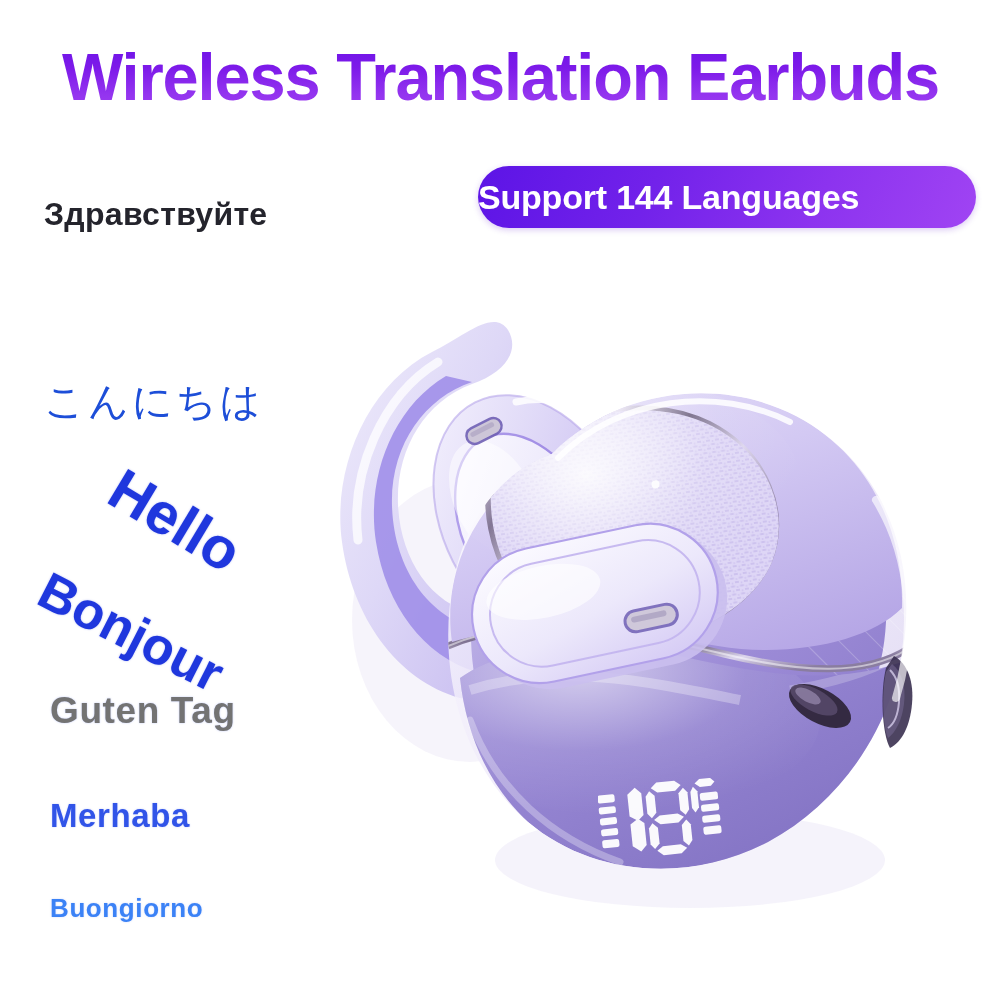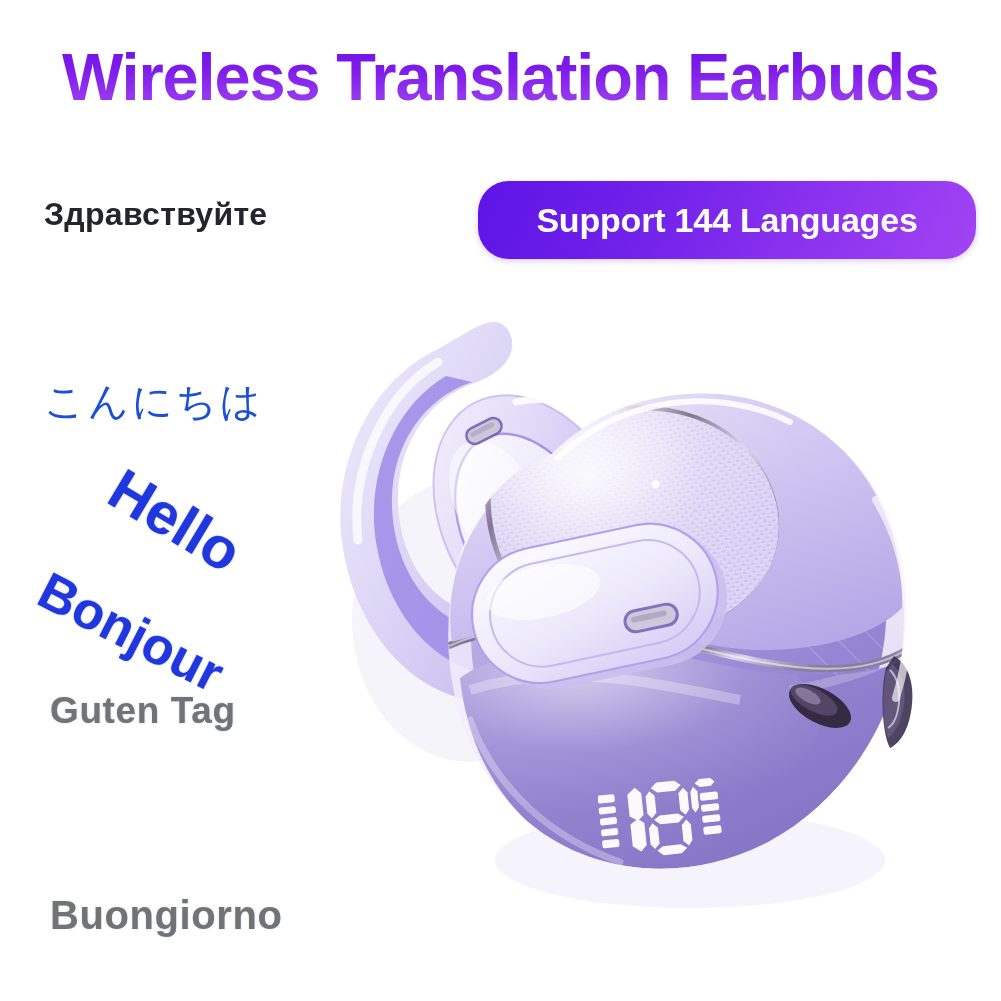--- a/index.html
+++ b/index.html
@@ -40,28 +40,26 @@
     transform: scaleX(0.97);
     transform-origin: center;
   }
 
   
   #support-badge {
     position: absolute;
     left: 478px;
     top: 166px;
     width: 498px;
-    height: 78px;
+    height: 62px;
     border-radius: 31px;
     background-image: linear-gradient(115deg, #5c14e6 0%, #7222ea 35%, #8c33ef 68%, #a044f3 100%);
     display: flex;
     align-items: center;
-    justify-content: center;
     box-shadow: 0 2px 6px rgba(90, 20, 200, 0.22);
-    margin-top: 15px;
   }
   #support-badge .badge-label {
     color: #ffffff;
     font-weight: 700;
     font-size: 34px;
     letter-spacing: -0.2px;
     white-space: nowrap;
   }
 
   
@@ -110,22 +108,22 @@
     text-shadow: 0 0 2px rgba(36,71,227,0.3);
   }
   #greet-tr {
     left: 50px; top: 797px;
     font-size: 33px; font-weight: 700;
     color: #3154e8; letter-spacing: 0.6px;
     text-shadow: 0 0 2px rgba(49,84,232,0.28);
   }
   #greet-it {
     left: 50px; top: 893px;
-    font-size: 40px; font-weight: 700;
-    color: #737373; letter-spacing: 0.6px;
+    font-size: 26px; font-weight: 700;
+    color: #3b82f6; letter-spacing: 0.6px;
     text-shadow: 0 0 2px rgba(63,99,236,0.25);
   }
 
   
   #product-art {
     position: absolute;
     left: 320px;
     top: 290px;
     width: 680px;
     height: 660px;
@@ -158,20 +156,21 @@
 
 
   <div class="greet" id="greet-ja">こんにちは</div>
 
   <div class="greet" id="greet-en">Hello</div>
 
   <div class="greet" id="greet-fr">Bonjour</div>
 
   <div class="greet" id="greet-de">Guten Tag</div>
 
+  <div class="greet" id="greet-tr">Merhaba</div>
 
   <div class="greet" id="greet-it">Buongiorno</div>
 
   <div id="product-art">
     <svg viewBox="0 0 680 660" xmlns="http://www.w3.org/2000/svg">
       <defs>
 
         <linearGradient id="hookOuter" x1="0" y1="0" x2="1" y2="1">
           <stop offset="0%" stop-color="#efecfb"></stop>
           <stop offset="45%" stop-color="#ded8f7"></stop>

